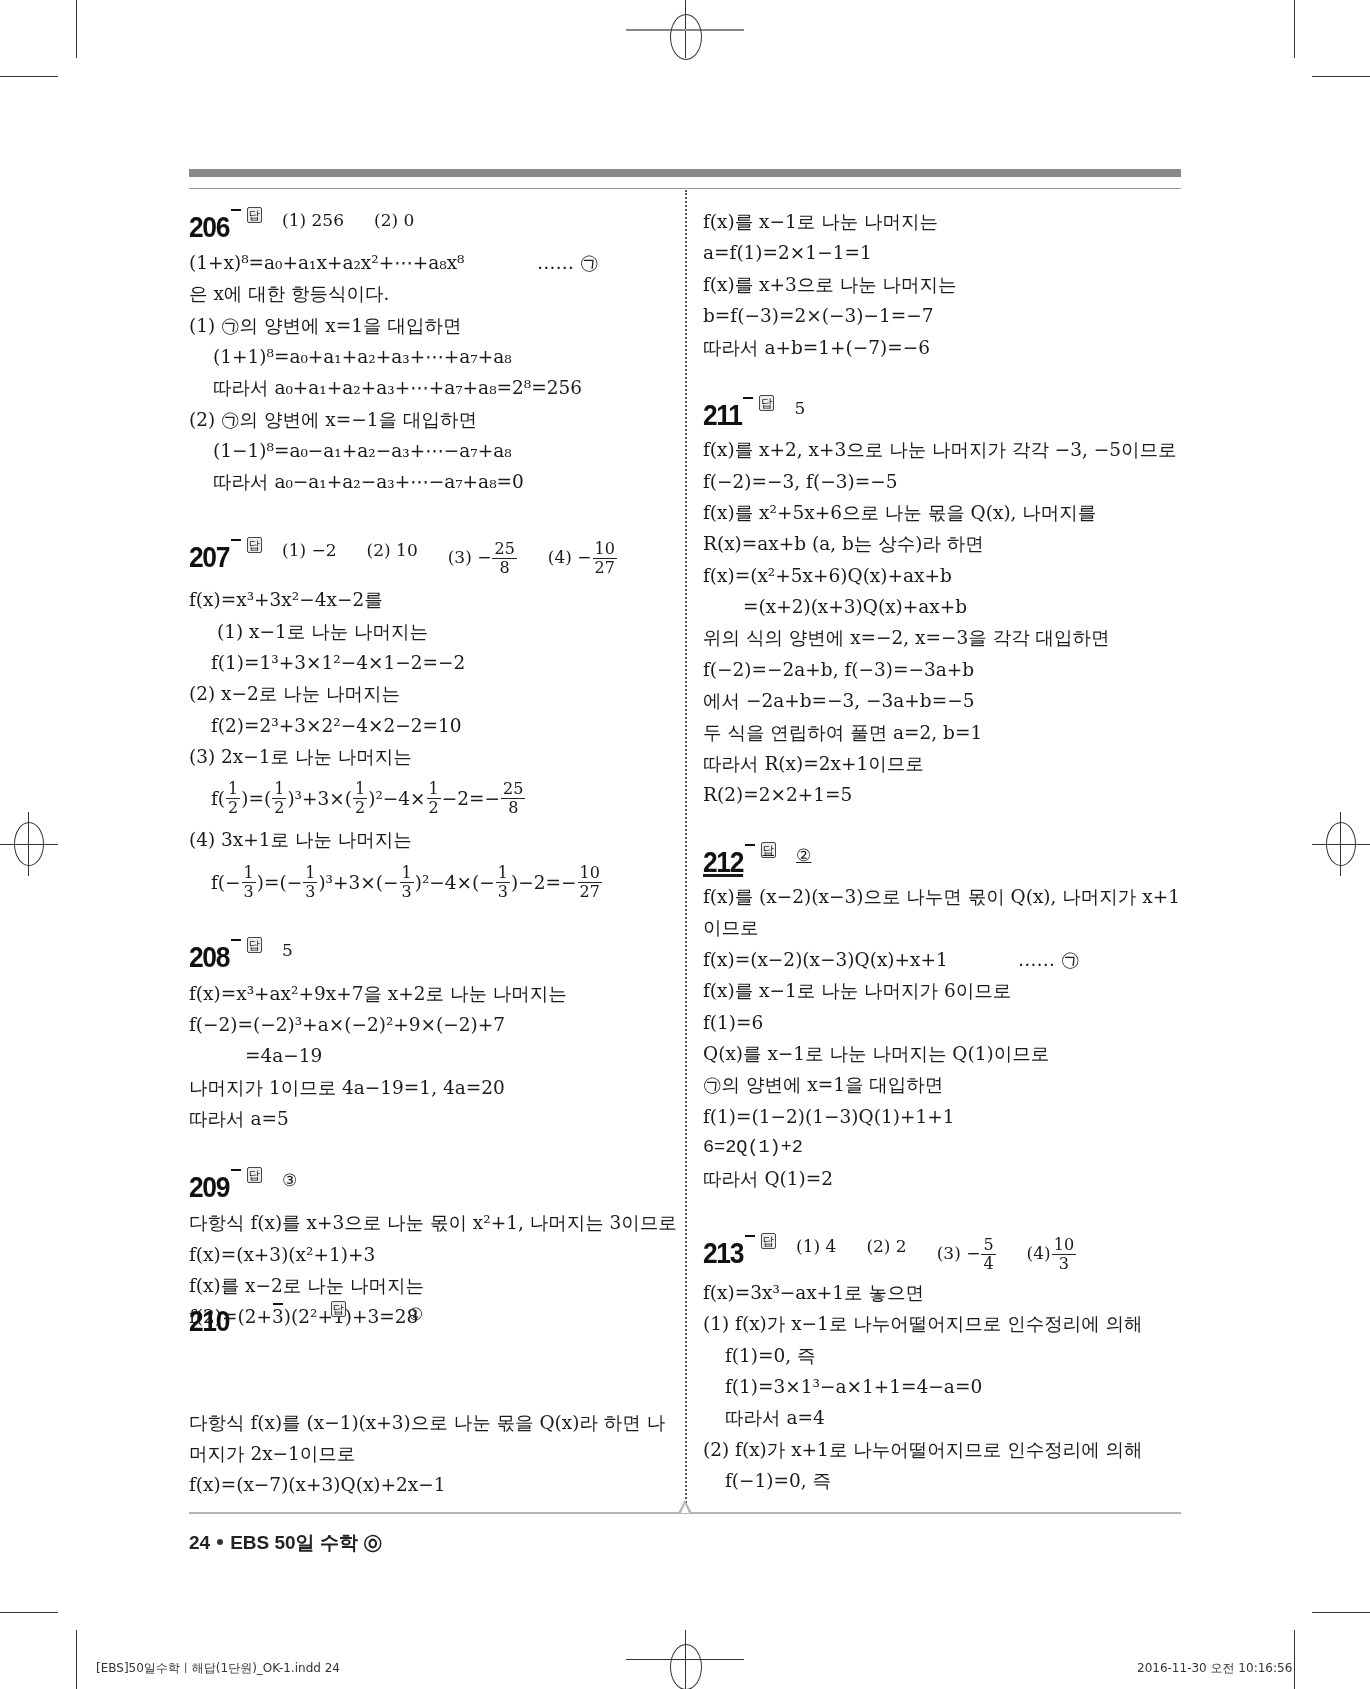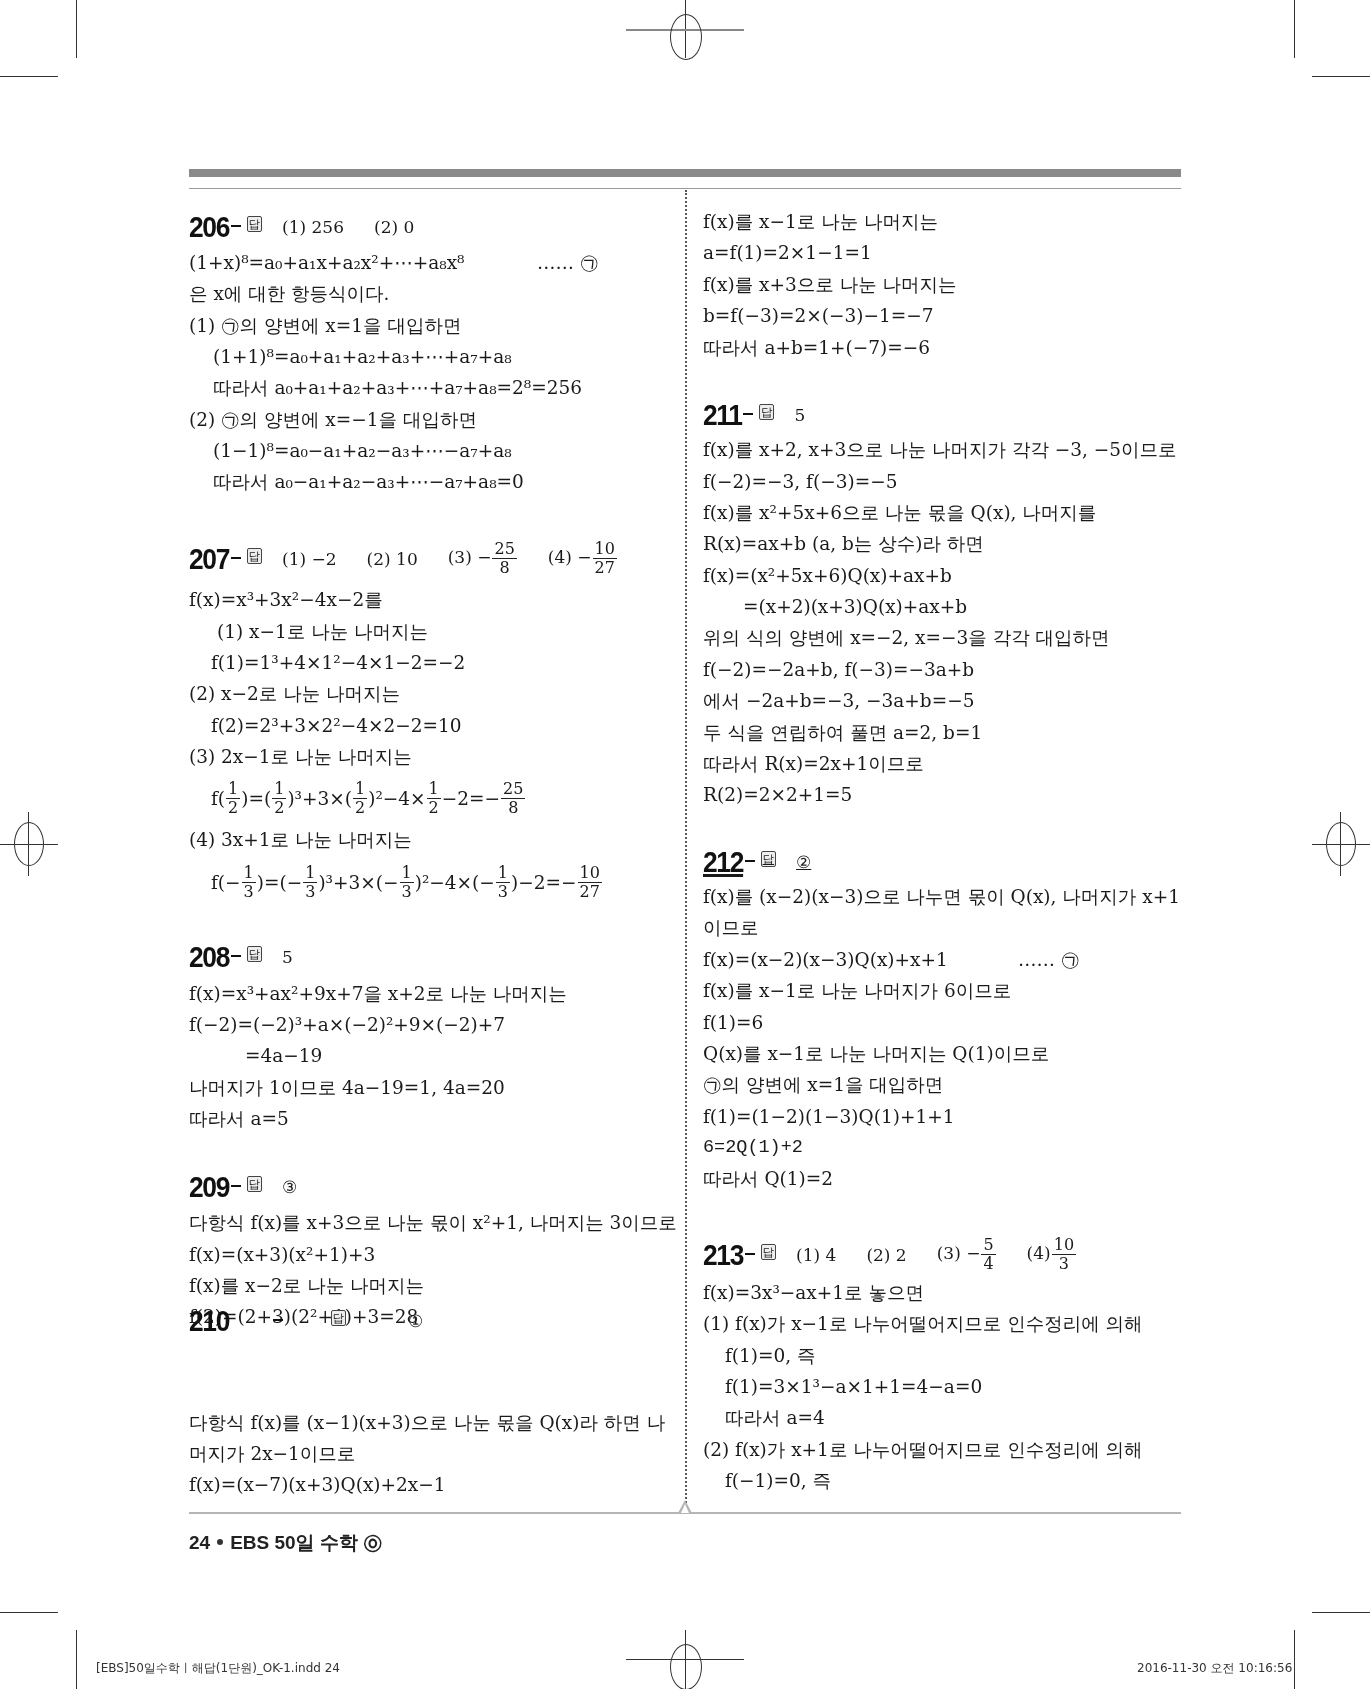--- a/index.html
+++ b/index.html
@@ -15,21 +15,21 @@
   .notch { position:absolute; left:678px; top:1500px; width:0; height:0;
            border-left:7px solid transparent; border-right:7px solid transparent; border-bottom:13px solid #b5b5b5; }
   .notch-inner { position:absolute; left:681px; top:1504px; width:0; height:0;
            border-left:4px solid transparent; border-right:4px solid transparent; border-bottom:9px solid #fff; }
   .col { position:absolute; top:0; }
   .col-left { left:189px; width:486px; }
   .col-right { left:703px; width:480px; }
   .line { position:absolute; left:0; white-space:nowrap; font-size:18.5px; line-height:26px; }
   .line.indent { left:24px; }
   .line.indent2 { left:22px; }
-  .prob-head { position:absolute; left:0; white-space:nowrap; display:flex; align-items:center; }
+  .prob-head { position:absolute; left:0; white-space:nowrap; display:flex; align-items:flex-start; }
   .prob-num { font-family:"Liberation Sans","DejaVu Sans",sans-serif; font-weight:bold; font-size:30px; letter-spacing:-1.5px; color:#111; transform:scaleX(0.88); transform-origin:left; display:inline-block; margin-right:-4px; }
   .prob-us { display:inline-block; width:10px; border-bottom:2px solid #111; margin-right:6px; transform:translateY(-1px); }
   .dap { display:inline-block; font-family:"DejaVu Sans",sans-serif; font-size:11.5px; line-height:14px; border:1px solid #444; border-radius:2px; padding:0 1px; margin-right:4px; position:relative; top:-3px; background:#eee; }
   .ans { font-size:17px; margin-right:14px;margin-left:16px; }
   .frac { display:inline-flex; flex-direction:column; align-items:center; vertical-align:middle; font-size:16px; line-height:18px; margin:0 1px; }
   .frac .num { border-bottom:1px solid #222; padding:0 2px; }
   .footer-page { position:absolute; left:189px; top:1530px; font-family:"Liberation Sans","DejaVu Sans",sans-serif; font-weight:bold; font-size:19px; color:#222; white-space:nowrap; }
   .footer-page .dot { display:inline-block; width:6px; height:6px; border-radius:50%; background:#333; margin:0 7px; vertical-align:4px; }
   .slug-left { position:absolute; left:96px; top:1660px; font-family:"DejaVu Sans",sans-serif; font-size:12px; color:#333; white-space:nowrap; }
   .slug-right { position:absolute; left:1137px; top:1660px; font-family:"DejaVu Sans",sans-serif; font-size:12px; color:#333; white-space:nowrap; }
@@ -96,21 +96,21 @@
           <span class="num">25</span>
           <span>8</span>
         </span></span>
     <span class="ans"><span>(4) −</span><span class="frac">
           <span class="num">10</span>
           <span>27</span>
         </span></span>
   </div>
   <div class="line" style="top:587px;">f(x)=x³+3x²−4x−2를</div>
   <div class="line" style="top:619px;margin-left:28px;">(1) x−1로 나눈 나머지는</div>
-  <div class="line indent2" style="top:650px;">f(1)=1³+4×1²−4×1−2=−2</div>
+  <div class="line indent2" style="top:650px;">f(1)=1³+3×1²−4×1−2=−2</div>
   <div class="line" style="top:681px;">(2) x−2로 나눈 나머지는</div>
   <div class="line indent2" style="top:713px;">f(2)=2³+3×2²−4×2−2=10</div>
   <div class="line" style="top:744px;">(3) 2x−1로 나눈 나머지는</div>
   <div class="line indent2" style="top:780px;display:flex;align-items:center;">
     <span>f(</span>
     <span class="frac">
         <span class="num">1</span>
         <span>2</span>
       </span>
     <span>)=(</span>

